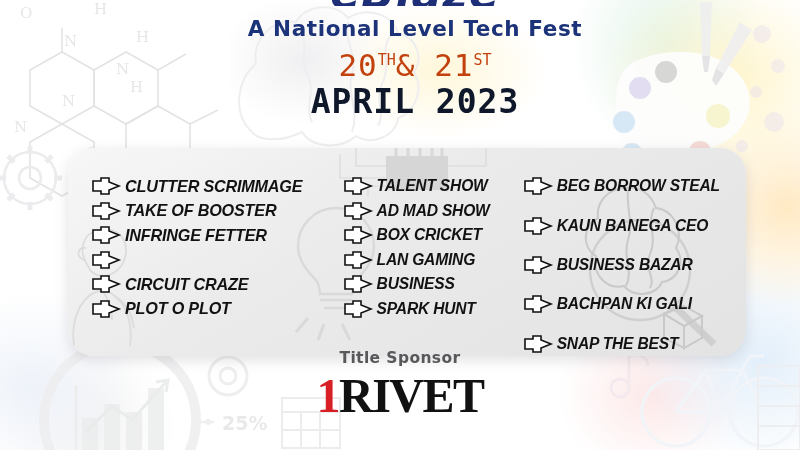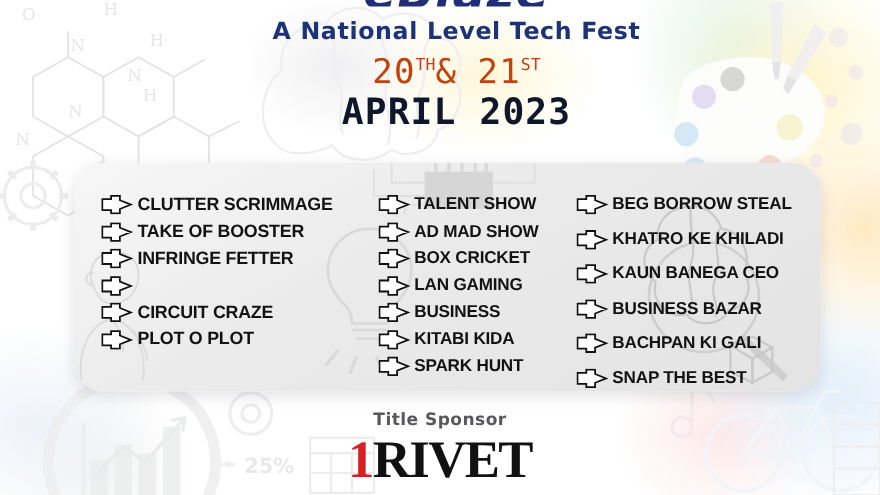--- a/index.html
+++ b/index.html
@@ -111,20 +111,21 @@
     position: absolute;
     left: 68px;
     top: 148px;
     width: 678px;
     height: 208px;
     border-radius: 26px;
     background: linear-gradient(150deg, #f7f7f8 0%, #ebebec 40%, #e3e3e4 100%);
     box-shadow: 0 4px 14px rgba(120,120,130,0.22);
     z-index: 4;
     overflow: hidden;
+    font-style: italic;
   }
   .panel-deco { position: absolute; inset: 0; width: 678px; height: 208px; }
 
   .columns {
     position: absolute;
     inset: 0;
     display: flex;
     z-index: 3;
     padding-top: 26px;
     box-sizing: border-box;
@@ -154,21 +155,21 @@
     font-weight: bold;
     color: #121212;
     letter-spacing: -0.2px;
     font-family: "Liberation Sans", sans-serif;
   }
   .col-2 .event-label, .col-3 .event-label { font-size: 15.6px; }
 
   
   .sponsor {
     position: absolute;
-    left: 0; top: 372px;
+    left: 0; top: 349px;
     width: 800px;
     text-align: center;
     z-index: 5;
   }
   .sponsor-label {
     font-size: 15.5px;
     font-weight: bold;
     color: #58585a;
     letter-spacing: 0.4px;
     font-family: "DejaVu Sans", sans-serif;
@@ -450,42 +451,30 @@
         <div class="event-item">
           <svg class="arrow-ico" viewBox="0 0 30 18">
               <path d="M1 4 L9 4 L9 1 L17 1 L17 5 L27 9 L17 13 L17 17 L9 17 L9 14 L1 14 Z" fill="#ffffff" stroke="#111111" stroke-width="1.6"></path>
             </svg>
           <span class="event-label">BUSINESS</span>
         </div>
         <div class="event-item">
           <svg class="arrow-ico" viewBox="0 0 30 18">
               <path d="M1 4 L9 4 L9 1 L17 1 L17 5 L27 9 L17 13 L17 17 L9 17 L9 14 L1 14 Z" fill="#ffffff" stroke="#111111" stroke-width="1.6"></path>
             </svg>
-          <span class="event-label">KITABI KIDA</span>
-        </div>
-        <div class="event-item">
-          <svg class="arrow-ico" viewBox="0 0 30 18">
-              <path d="M1 4 L9 4 L9 1 L17 1 L17 5 L27 9 L17 13 L17 17 L9 17 L9 14 L1 14 Z" fill="#ffffff" stroke="#111111" stroke-width="1.6"></path>
-            </svg>
           <span class="event-label">SPARK HUNT</span>
         </div>
       </div>
 
       <div class="col col-3">
         <div class="event-item">
           <svg class="arrow-ico" viewBox="0 0 30 18">
               <path d="M1 4 L9 4 L9 1 L17 1 L17 5 L27 9 L17 13 L17 17 L9 17 L9 14 L1 14 Z" fill="#ffffff" stroke="#111111" stroke-width="1.6"></path>
             </svg>
           <span class="event-label">BEG BORROW STEAL</span>
-        </div>
-        <div class="event-item">
-          <svg class="arrow-ico" viewBox="0 0 30 18">
-              <path d="M1 4 L9 4 L9 1 L17 1 L17 5 L27 9 L17 13 L17 17 L9 17 L9 14 L1 14 Z" fill="#ffffff" stroke="#111111" stroke-width="1.6"></path>
-            </svg>
-          <span class="event-label">KHATRO KE KHILADI</span>
         </div>
         <div class="event-item">
           <svg class="arrow-ico" viewBox="0 0 30 18">
               <path d="M1 4 L9 4 L9 1 L17 1 L17 5 L27 9 L17 13 L17 17 L9 17 L9 14 L1 14 Z" fill="#ffffff" stroke="#111111" stroke-width="1.6"></path>
             </svg>
           <span class="event-label">KAUN BANEGA CEO</span>
         </div>
         <div class="event-item">
           <svg class="arrow-ico" viewBox="0 0 30 18">
               <path d="M1 4 L9 4 L9 1 L17 1 L17 5 L27 9 L17 13 L17 17 L9 17 L9 14 L1 14 Z" fill="#ffffff" stroke="#111111" stroke-width="1.6"></path>

